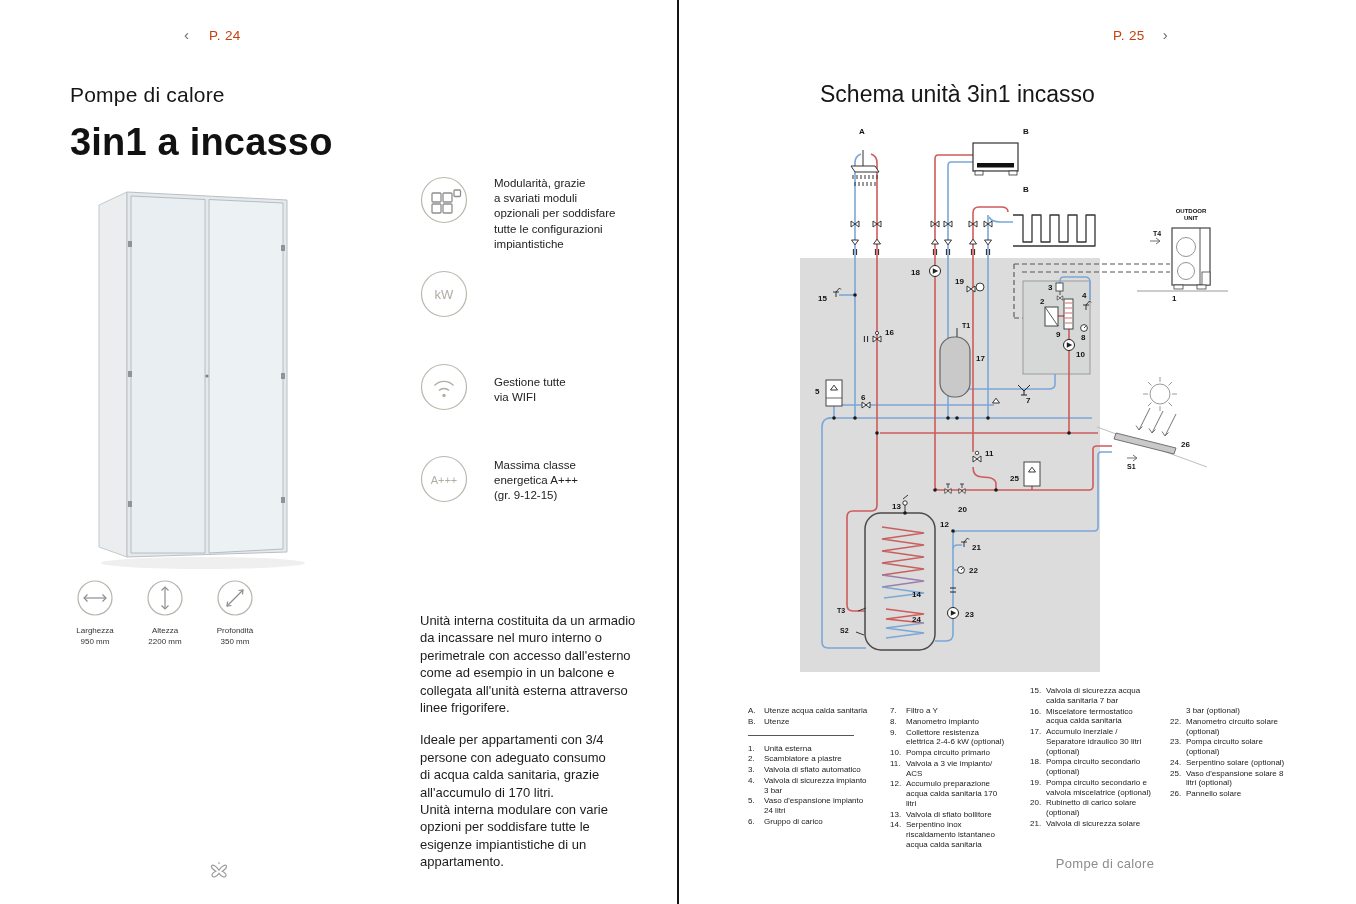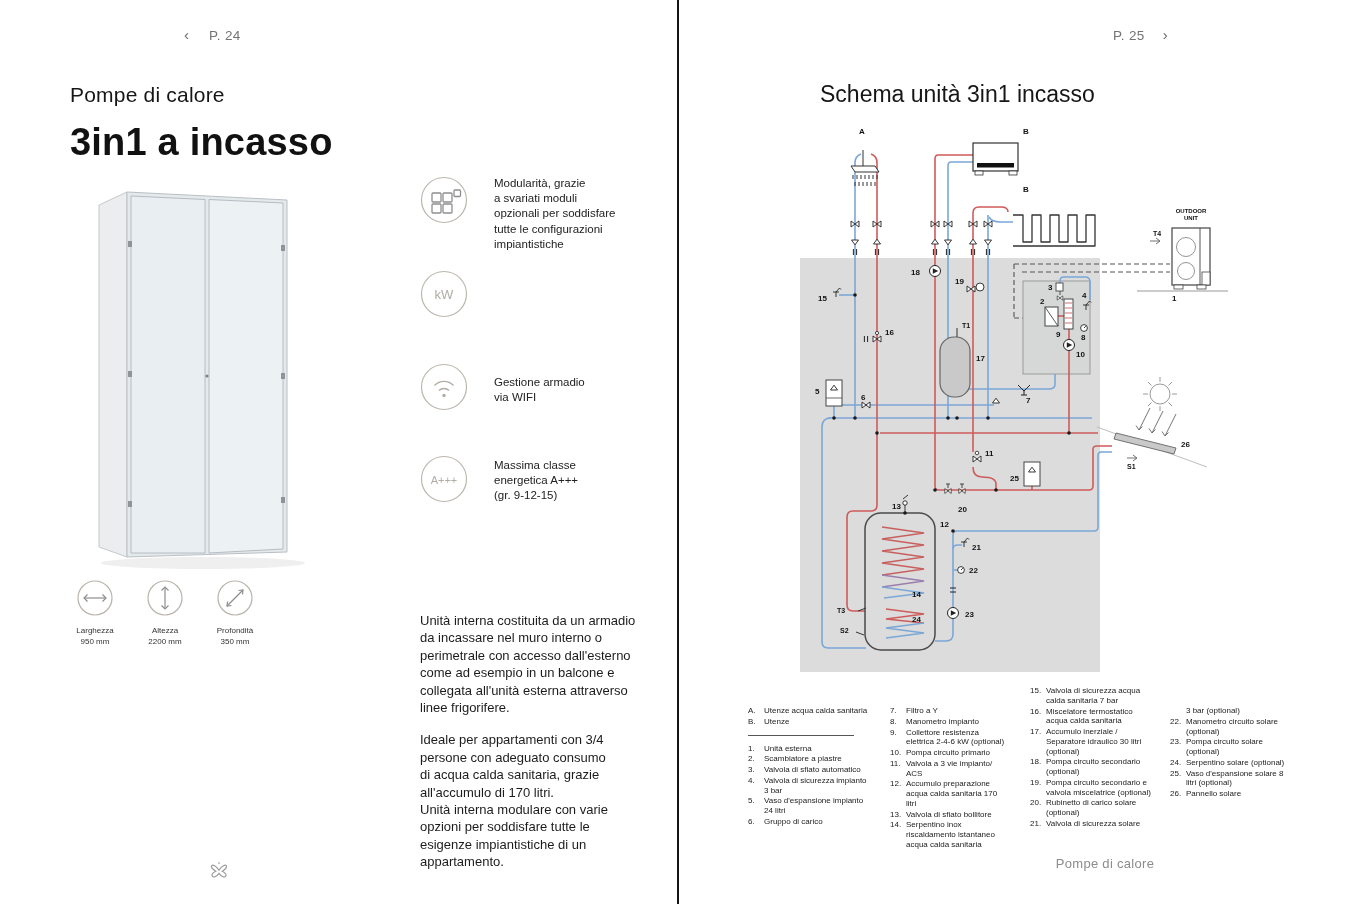--- a/index.html
+++ b/index.html
@@ -1,20 +1,20 @@
 <!DOCTYPE html>
 <html><head>
 <meta charset="utf-8">
 <style>
   html,body{margin:0;padding:0}
   body{width:1356px;height:904px;position:relative;background:#fff;overflow:hidden;
        font-family:"Liberation Sans","DejaVu Sans",sans-serif;color:#1d1d1d}
   .abs{position:absolute}
   .divider{left:677px;top:0;width:2px;height:904px;background:#151515}
-  .nav{font-size:13.5px;color:#737373;letter-spacing:.4px}
+  .nav{font-size:13.5px;color:#c2410c;letter-spacing:.4px}
   .chev{color:#6a6a6a;font-size:15px;cursor:pointer}
   .t1{font-size:21px;letter-spacing:.2px;color:#161616}
   .t2{font-size:38px;font-weight:bold;margin-top:14px;letter-spacing:.2px;color:#111}
   .feat{display:flex;gap:26px;position:absolute;left:420px;width:260px}
   .feat-t{font-size:11.5px;line-height:1.32;color:#222;white-space:pre-line}
   .body-t{font-size:13px;line-height:1.34;color:#1c1c1c;white-space:pre-line}
   .dim-item{width:70px;text-align:center}
   .dim-l{font-size:8px;color:#333;line-height:1.35;margin-top:5px}
   .r-title{font-size:23px;color:#161616}
   .lg-col{position:absolute;font-size:8px;line-height:1.22;color:#222}
@@ -120,21 +120,21 @@
 
   <div class="feat" style="top:363px">
     <svg width="48" height="48" viewBox="0 0 48 48">
       <circle cx="24" cy="24" r="22.5" fill="none" stroke="#bcb7ae" stroke-width="1.2"></circle>
       <g fill="none" stroke="#b1aca4" stroke-width="1.4">
         <path d="M14.5,22.5 a13,13 0 0 1 19,0"></path>
         <path d="M19,27.5 a7.3,7.3 0 0 1 10,0"></path>
       </g>
       <circle cx="24" cy="32.5" r="1.7" fill="#b1aca4"></circle>
     </svg>
-    <div class="feat-t" style="margin-top:12px">Gestione armadio
+    <div class="feat-t" style="margin-top:12px">Gestione tutte
 via WIFI</div>
   </div>
 
   <div class="feat" style="top:455px">
     <svg width="48" height="48" viewBox="0 0 48 48">
       <circle cx="24" cy="24" r="22.5" fill="none" stroke="#bcb7ae" stroke-width="1.2"></circle>
       <text x="24" y="28.5" text-anchor="middle" font-size="11" fill="#b1aca4" font-family="Liberation Sans, sans-serif">A+++</text>
     </svg>
     <div class="feat-t" style="margin-top:3px">Massima classe
 energetica A+++

